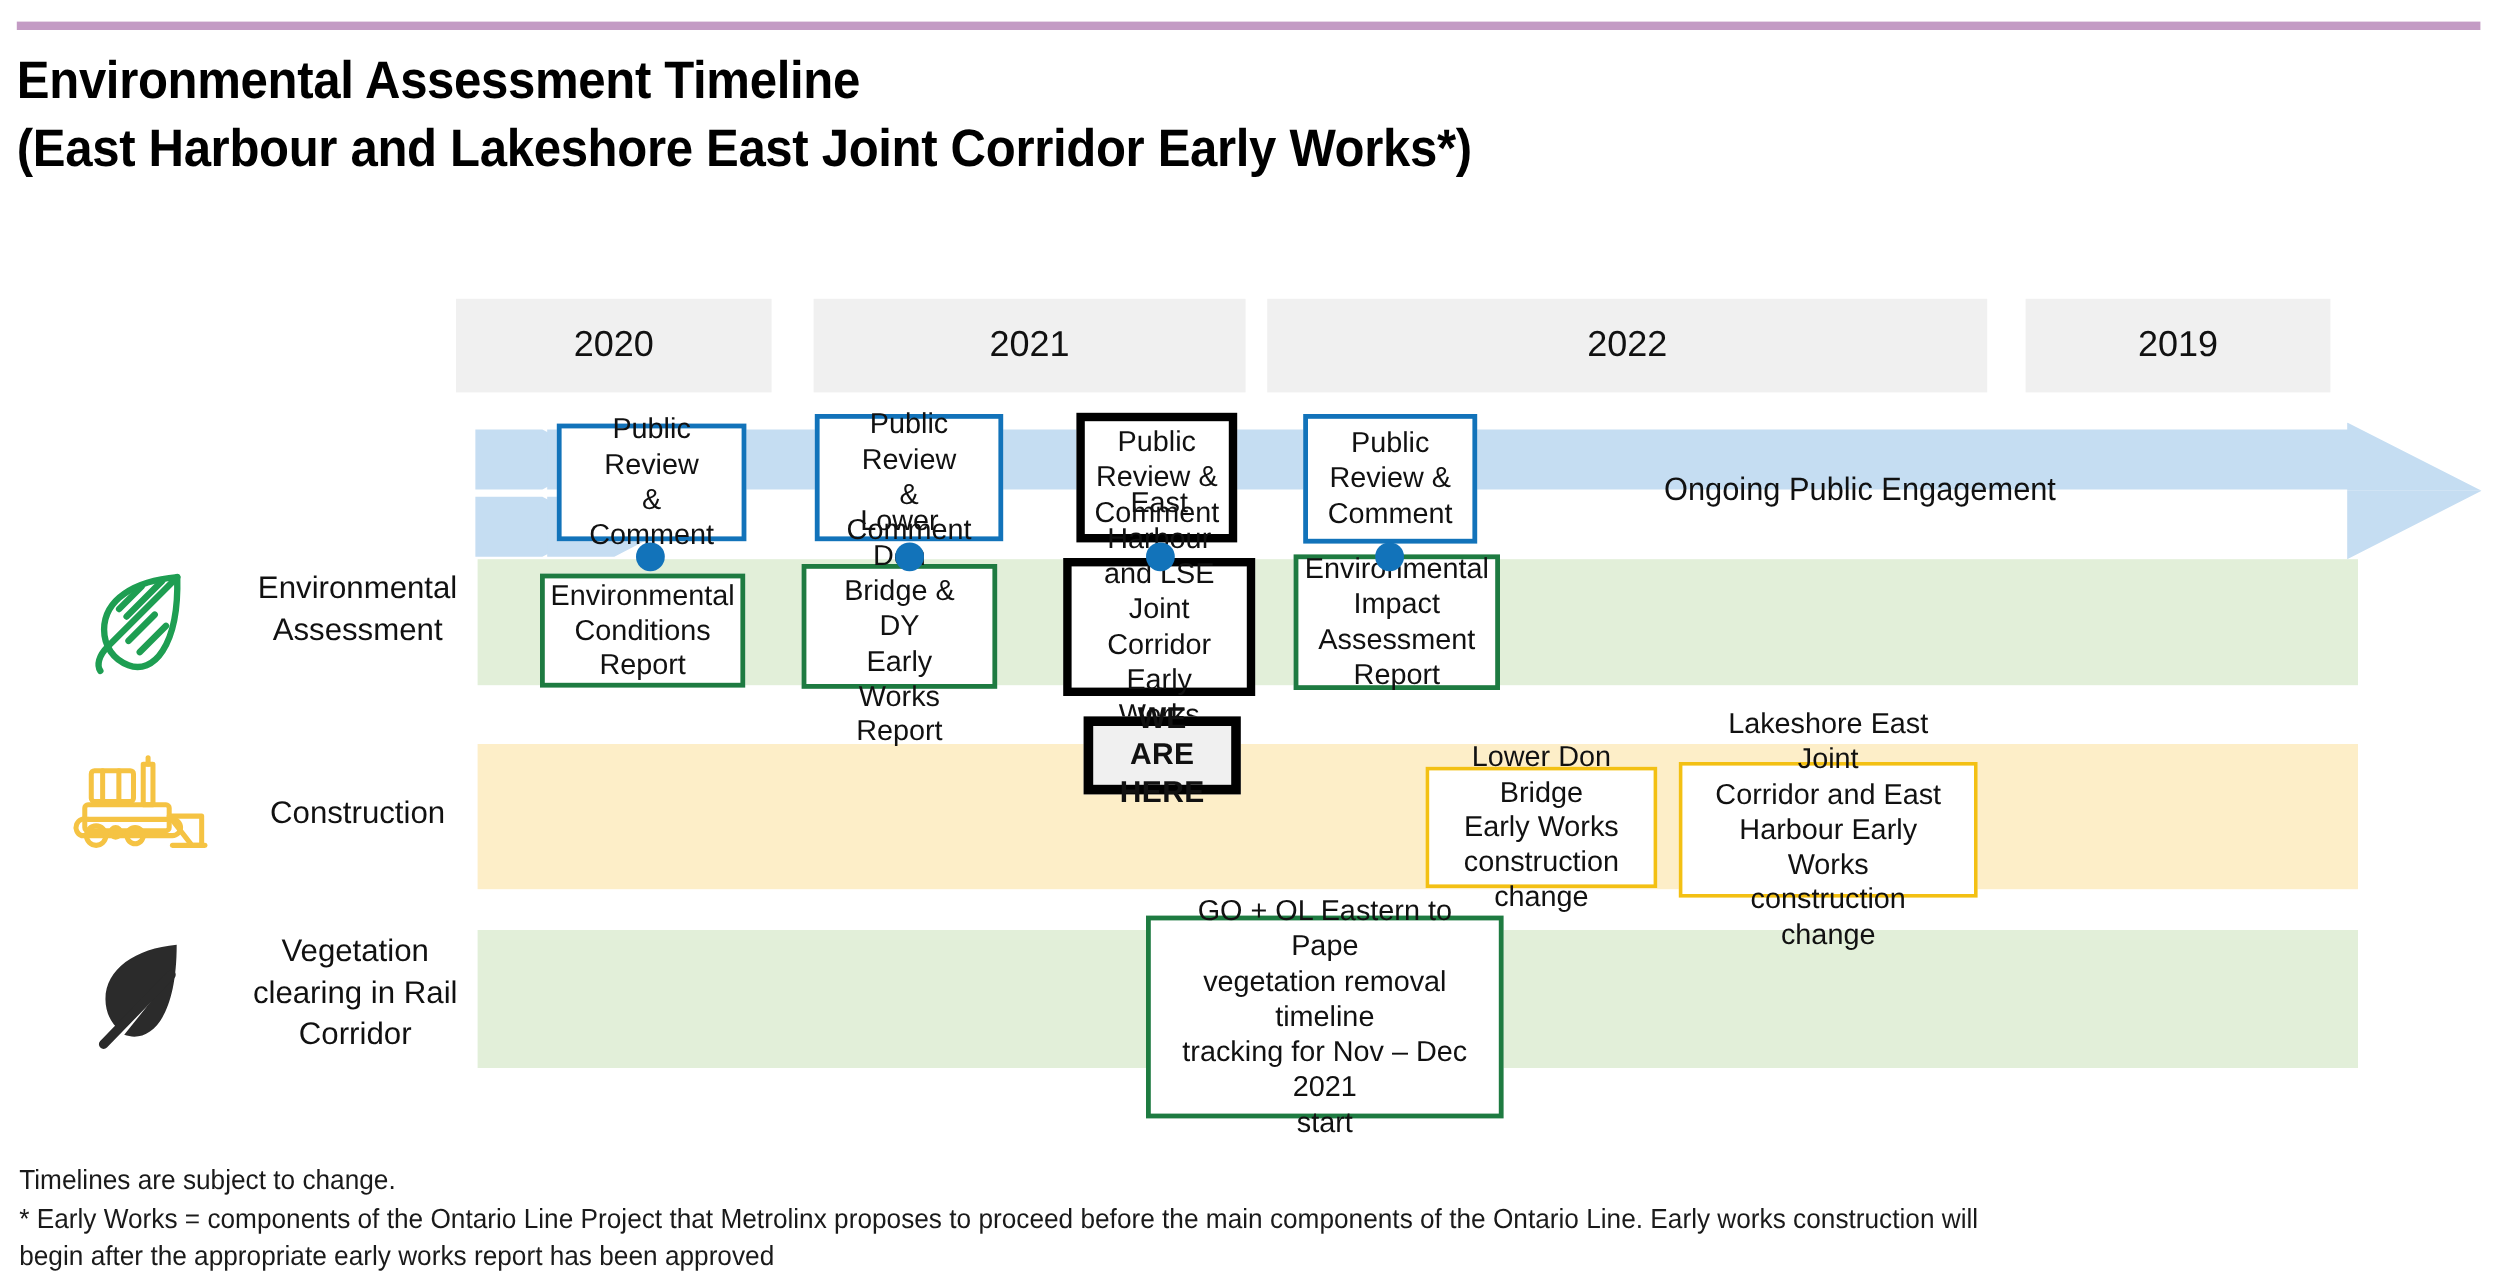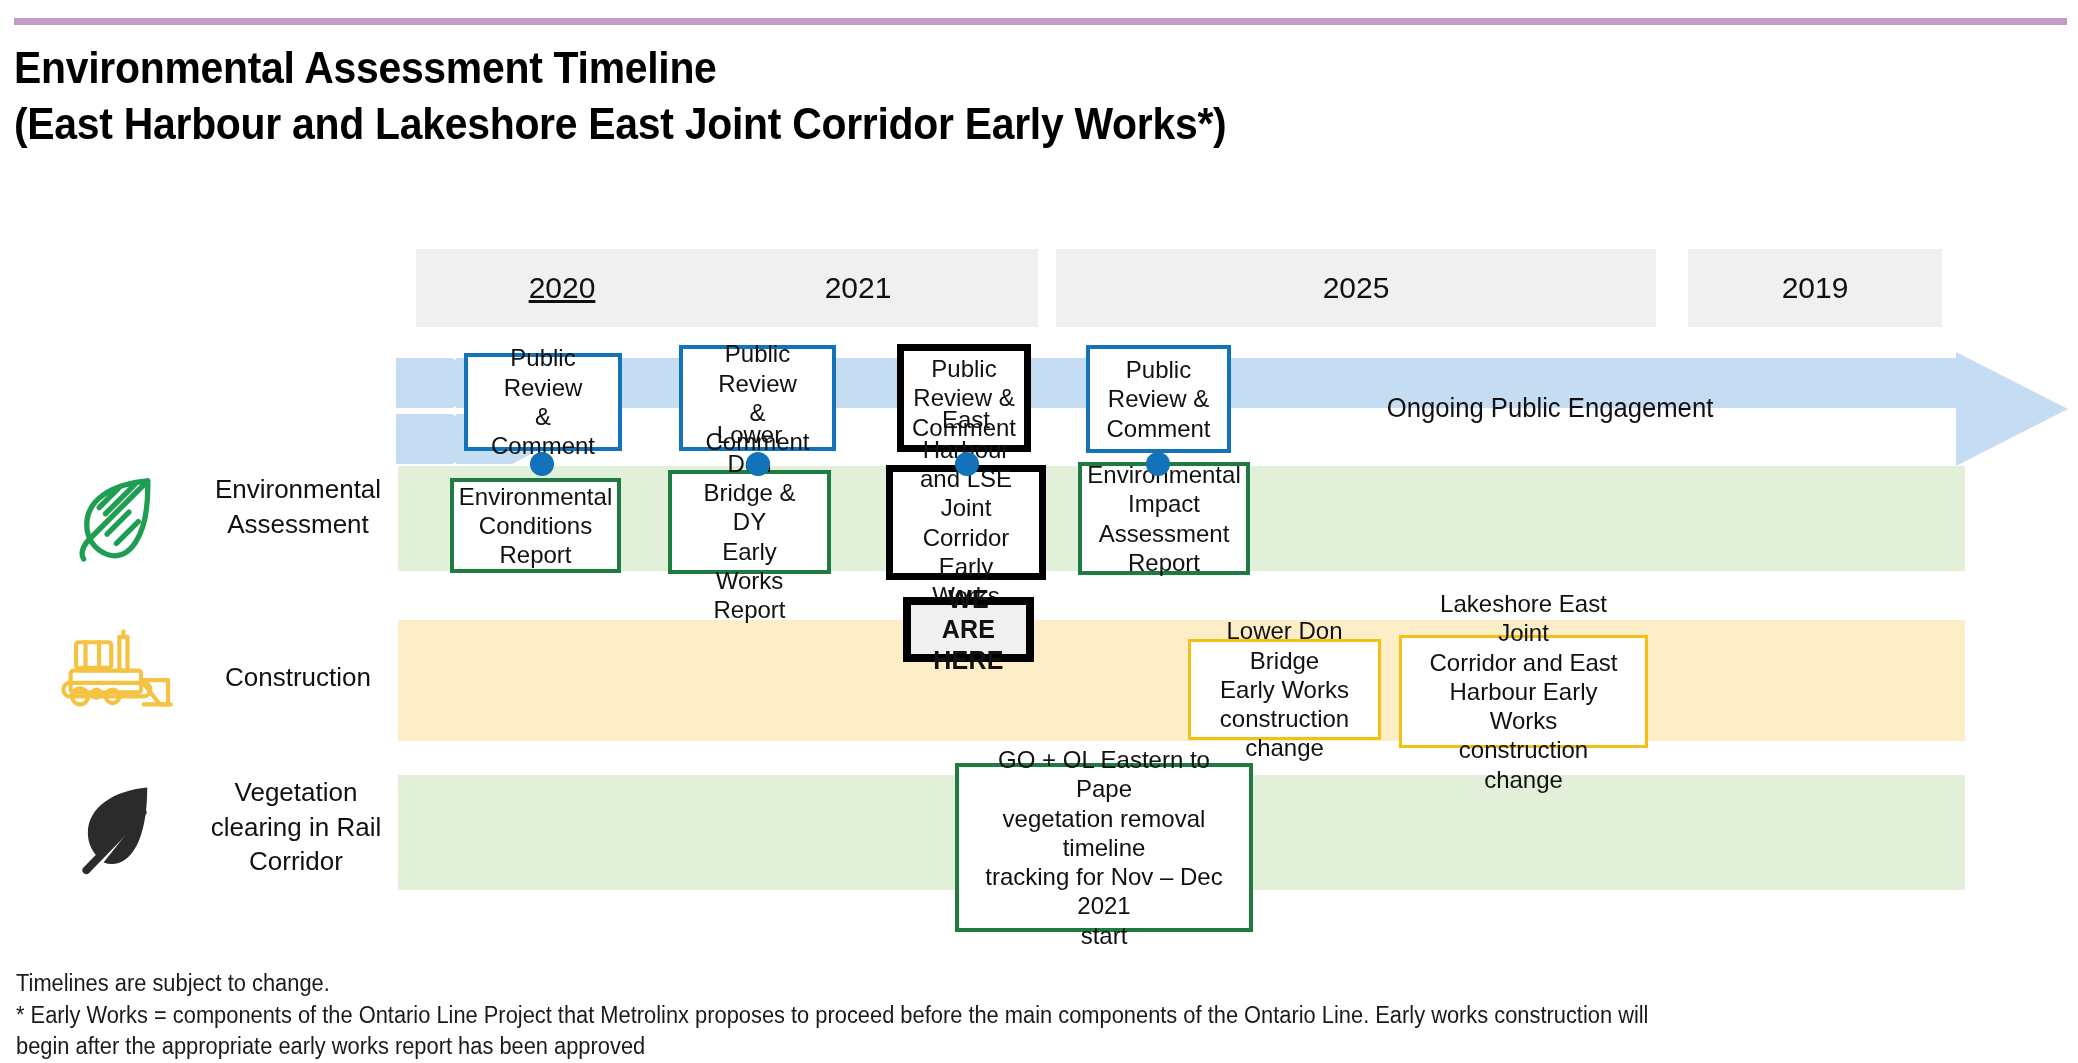--- a/index.html
+++ b/index.html
@@ -105,28 +105,28 @@
 <div class="page">
 
   <div class="top-rule"></div>
 
   <div class="title">
     <span class="title-line">Environmental Assessment Timeline</span>
     <span class="title-line">(East Harbour and Lakeshore East Joint Corridor Early Works*)</span>
   </div>
 
   <div id="years-holder">
-      <div class="year-box" style="left: 416px; width: 292px; text-decoration: underline;">
+      <div class="year-box" style="left: 380px; width: 263px;">
         <span>2020</span>
       </div>
       <div class="year-box" style="left: 678px; width: 360px;">
         <span>2021</span>
       </div>
       <div class="year-box" style="left: 1056px; width: 600px;">
-        <span>2025</span>
+        <span>2022</span>
       </div>
       <div class="year-box" style="left: 1688px; width: 254px;">
         <span>2019</span>
       </div>
     </div>
 
   <div class="band band-ea"></div>
   <div class="band band-con"></div>
   <div class="band band-veg"></div>
 

